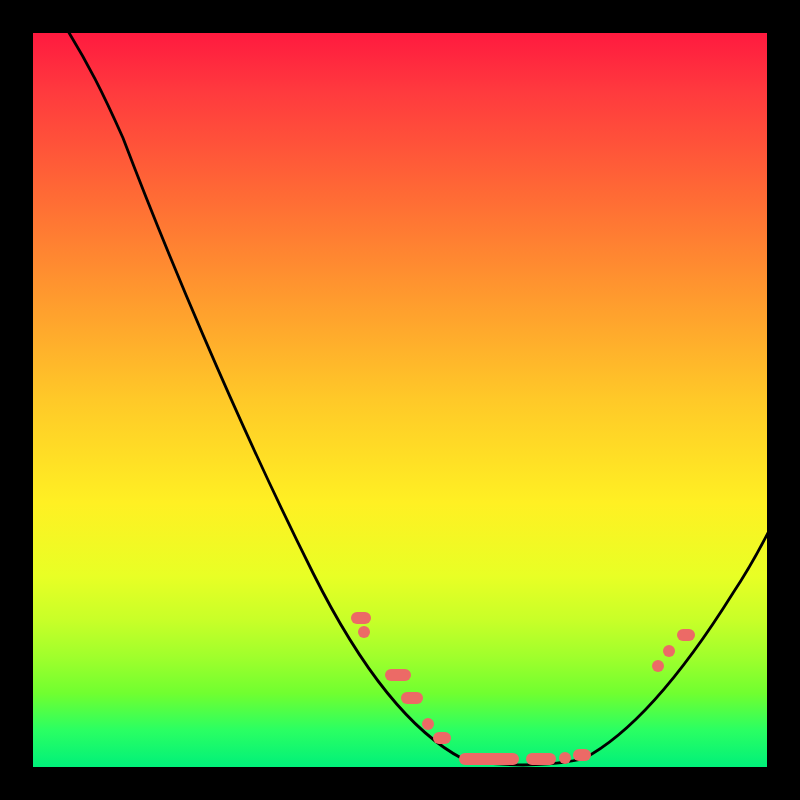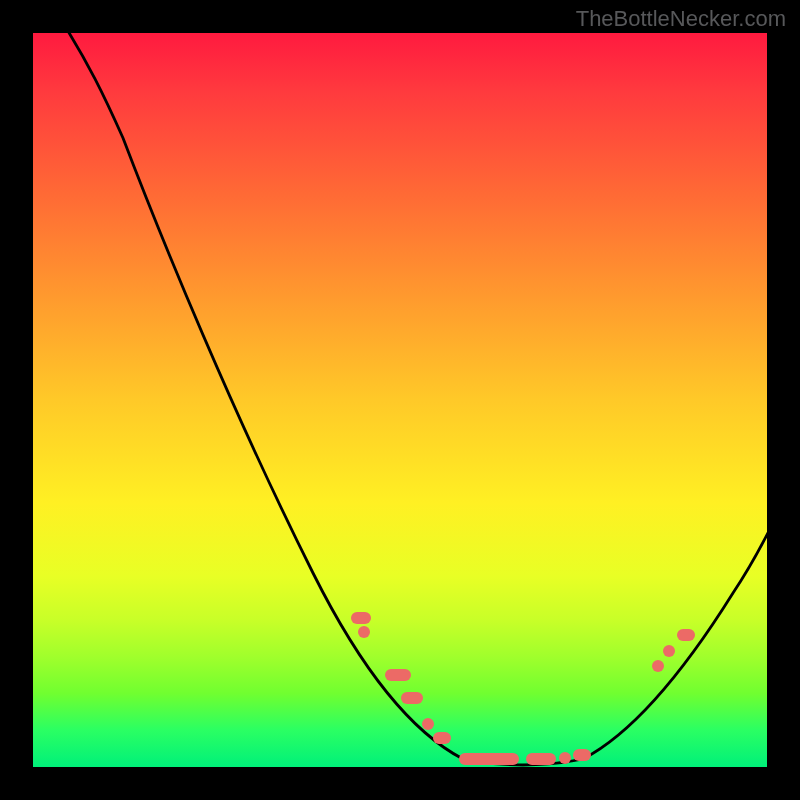--- a/index.html
+++ b/index.html
@@ -40,21 +40,20 @@
       #2aff63 95%,
       #00f07a 100%
     );
   }
   svg.curve { position: absolute; inset: 0; }
 </style>
 </head>
 <body>
 <div class="container">
 
-  <div class="watermark">TheBottleNecker.com</div>
 
   <div class="plot">
     <div class="gradient"></div>
     <svg class="curve" viewBox="0 0 734 734" preserveAspectRatio="none">
       <path d="M 30 -10
                C 55 30, 70 60, 90 105
                C 130 210, 200 380, 280 540
                C 330 640, 380 700, 430 726
                C 470 734, 510 734, 550 726
                C 600 700, 650 640, 700 560

